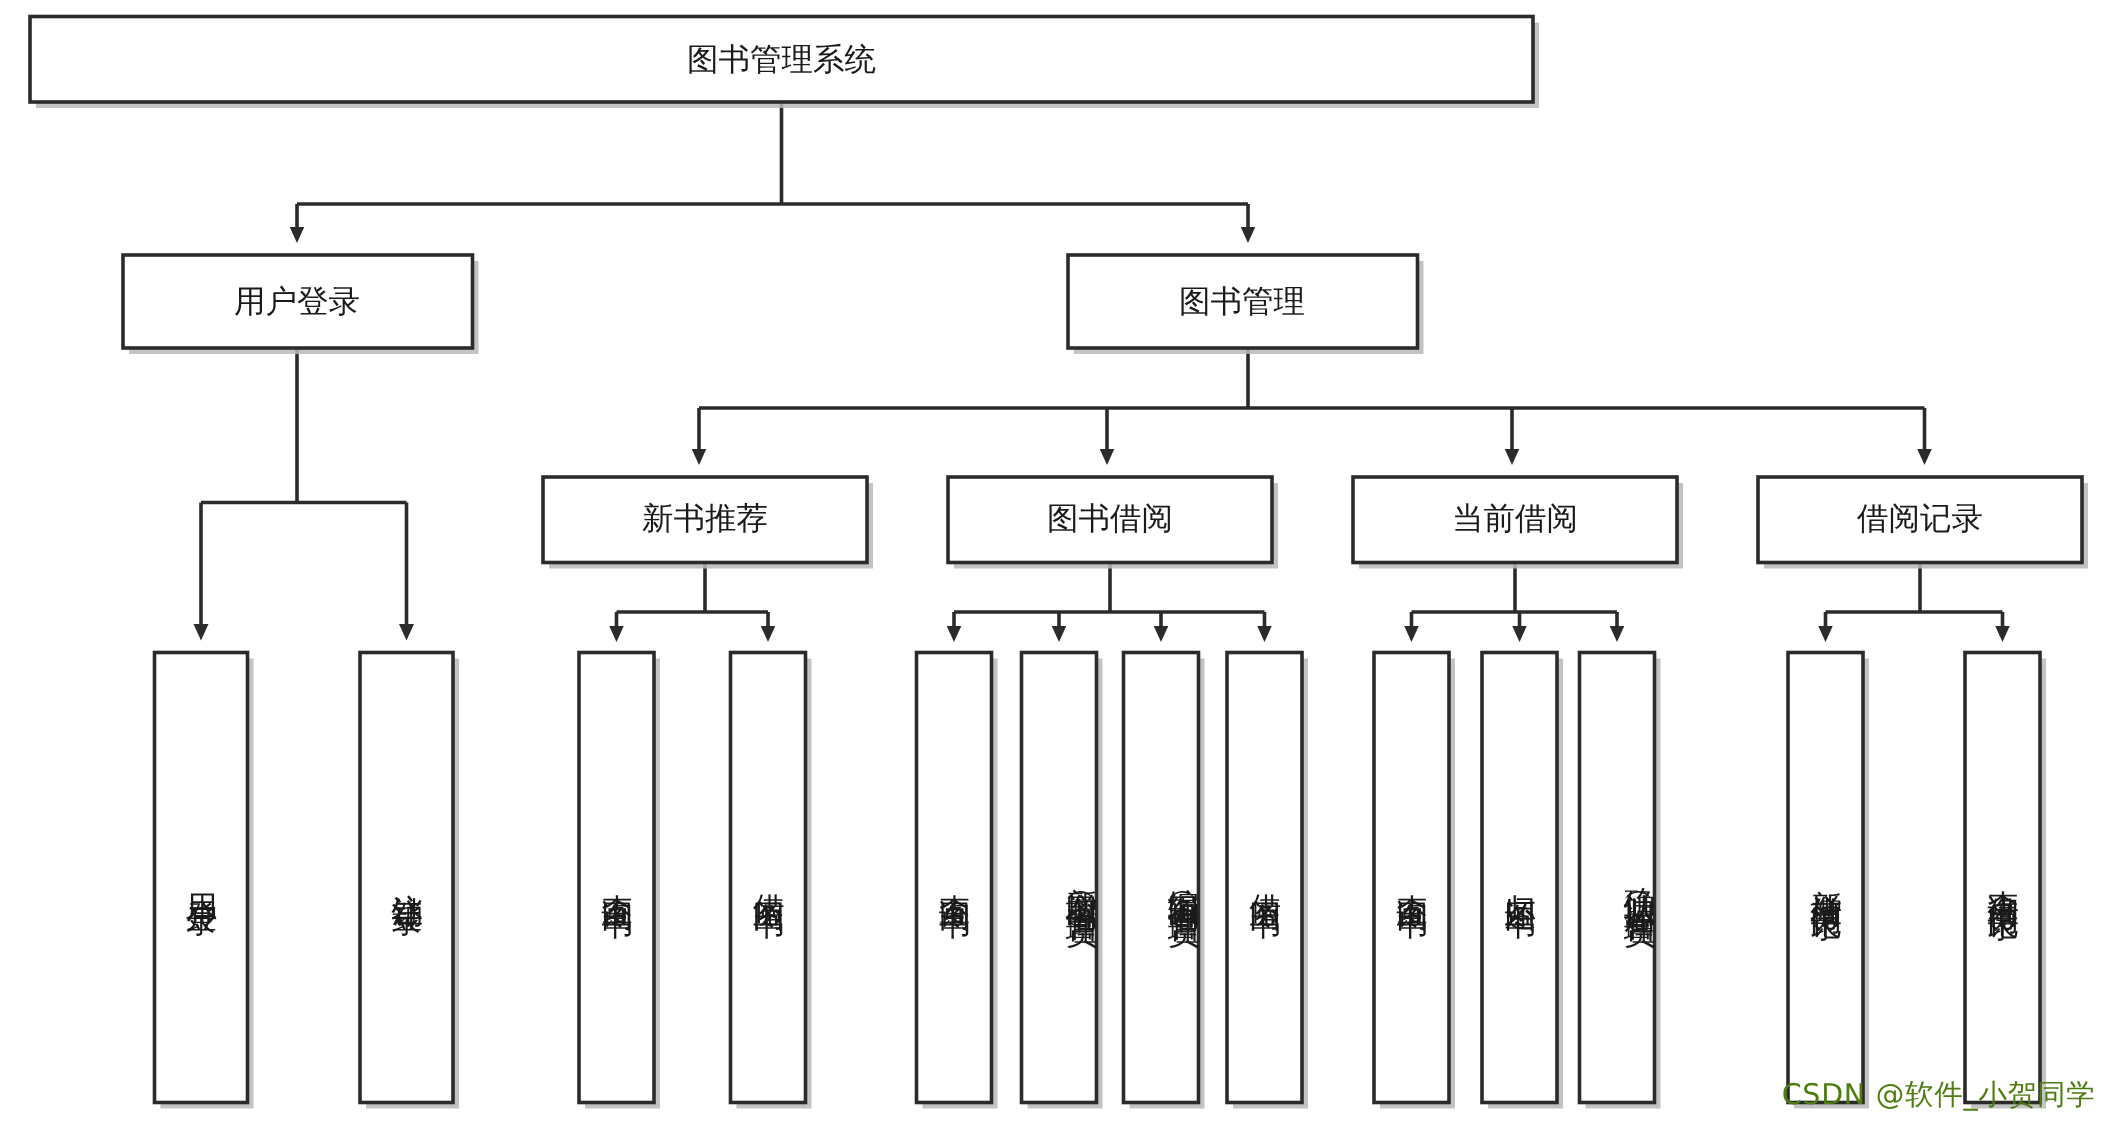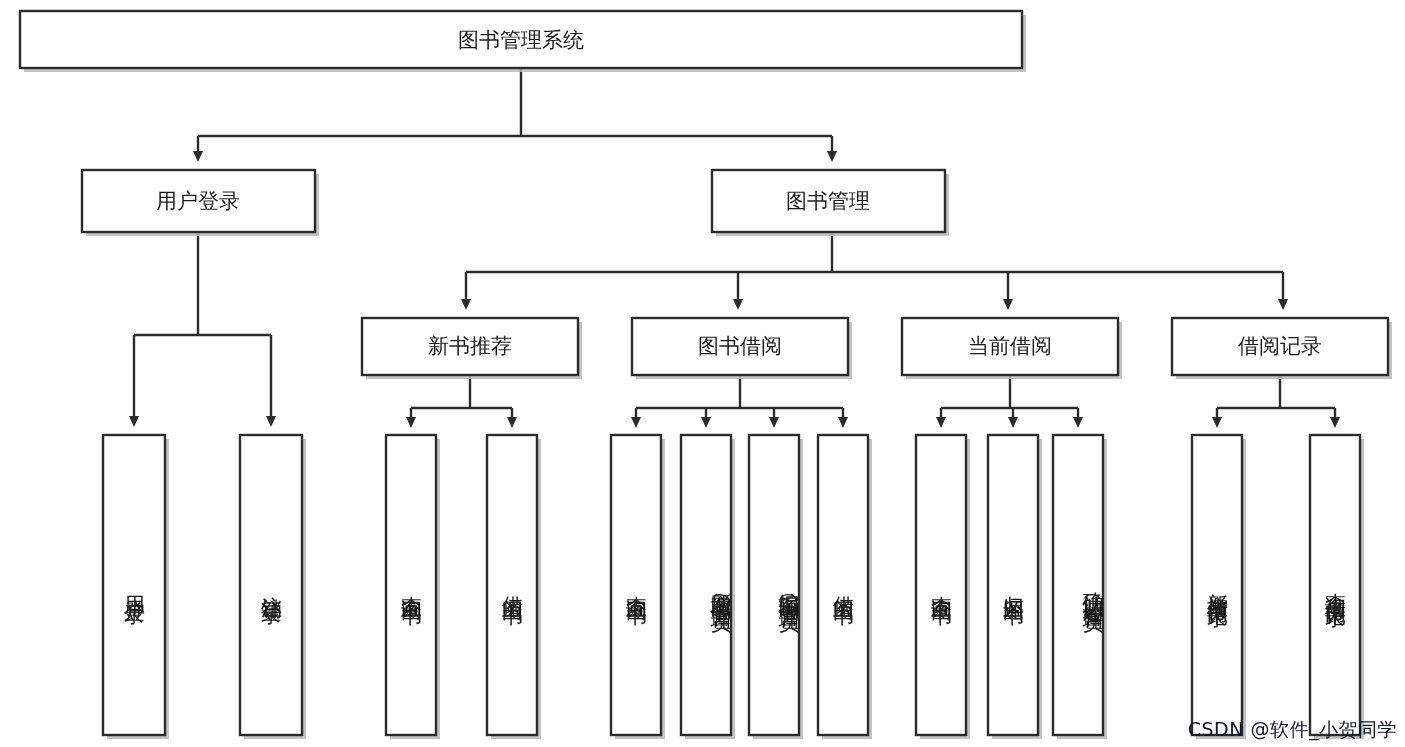--- a/index.html
+++ b/index.html
@@ -73,21 +73,21 @@
     display: flex;
     align-items: flex-start;
     justify-content: center;
   }
   #watermark {
     position: absolute;
     right: 8px;
     bottom: 4px;
     font-family: "DejaVu Sans", "Liberation Sans", sans-serif;
     font-size: 19px;
-    color: #0f172a;
+    color: #4d7c0f;
     letter-spacing: 0.5px;
     white-space: nowrap;
   }
 </style>
 </head>
 <body>
 
 <div id="diagram-root">
 
   <svg id="tree-svg" viewBox="0 0 1405 747">

